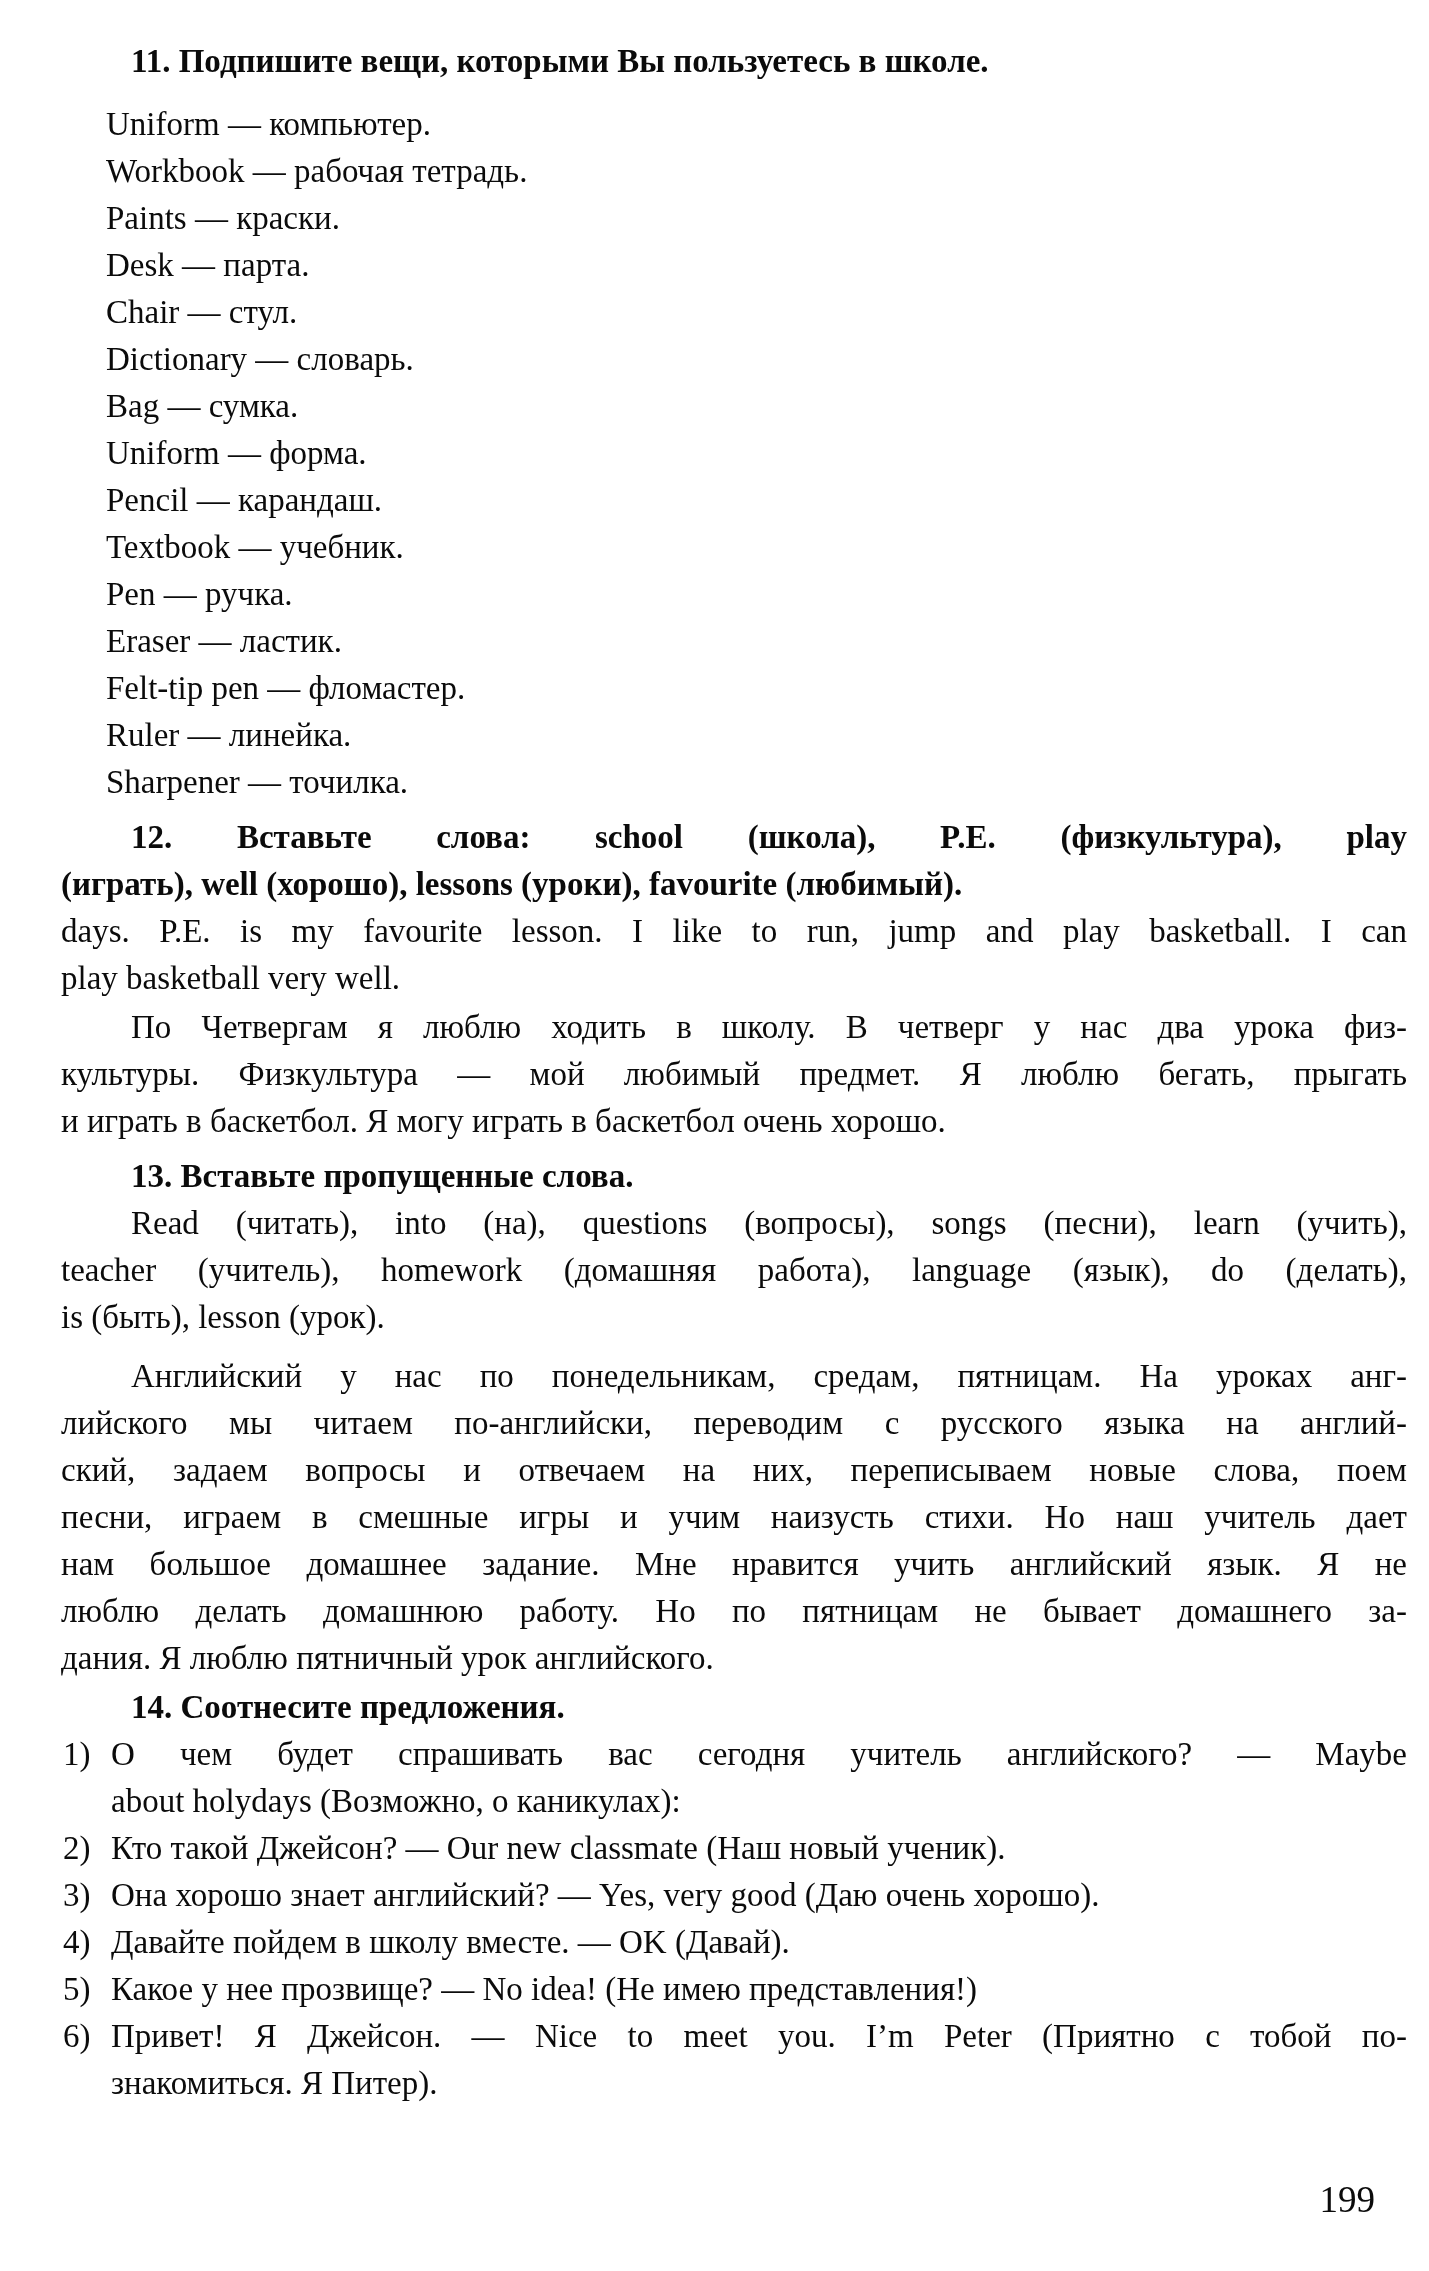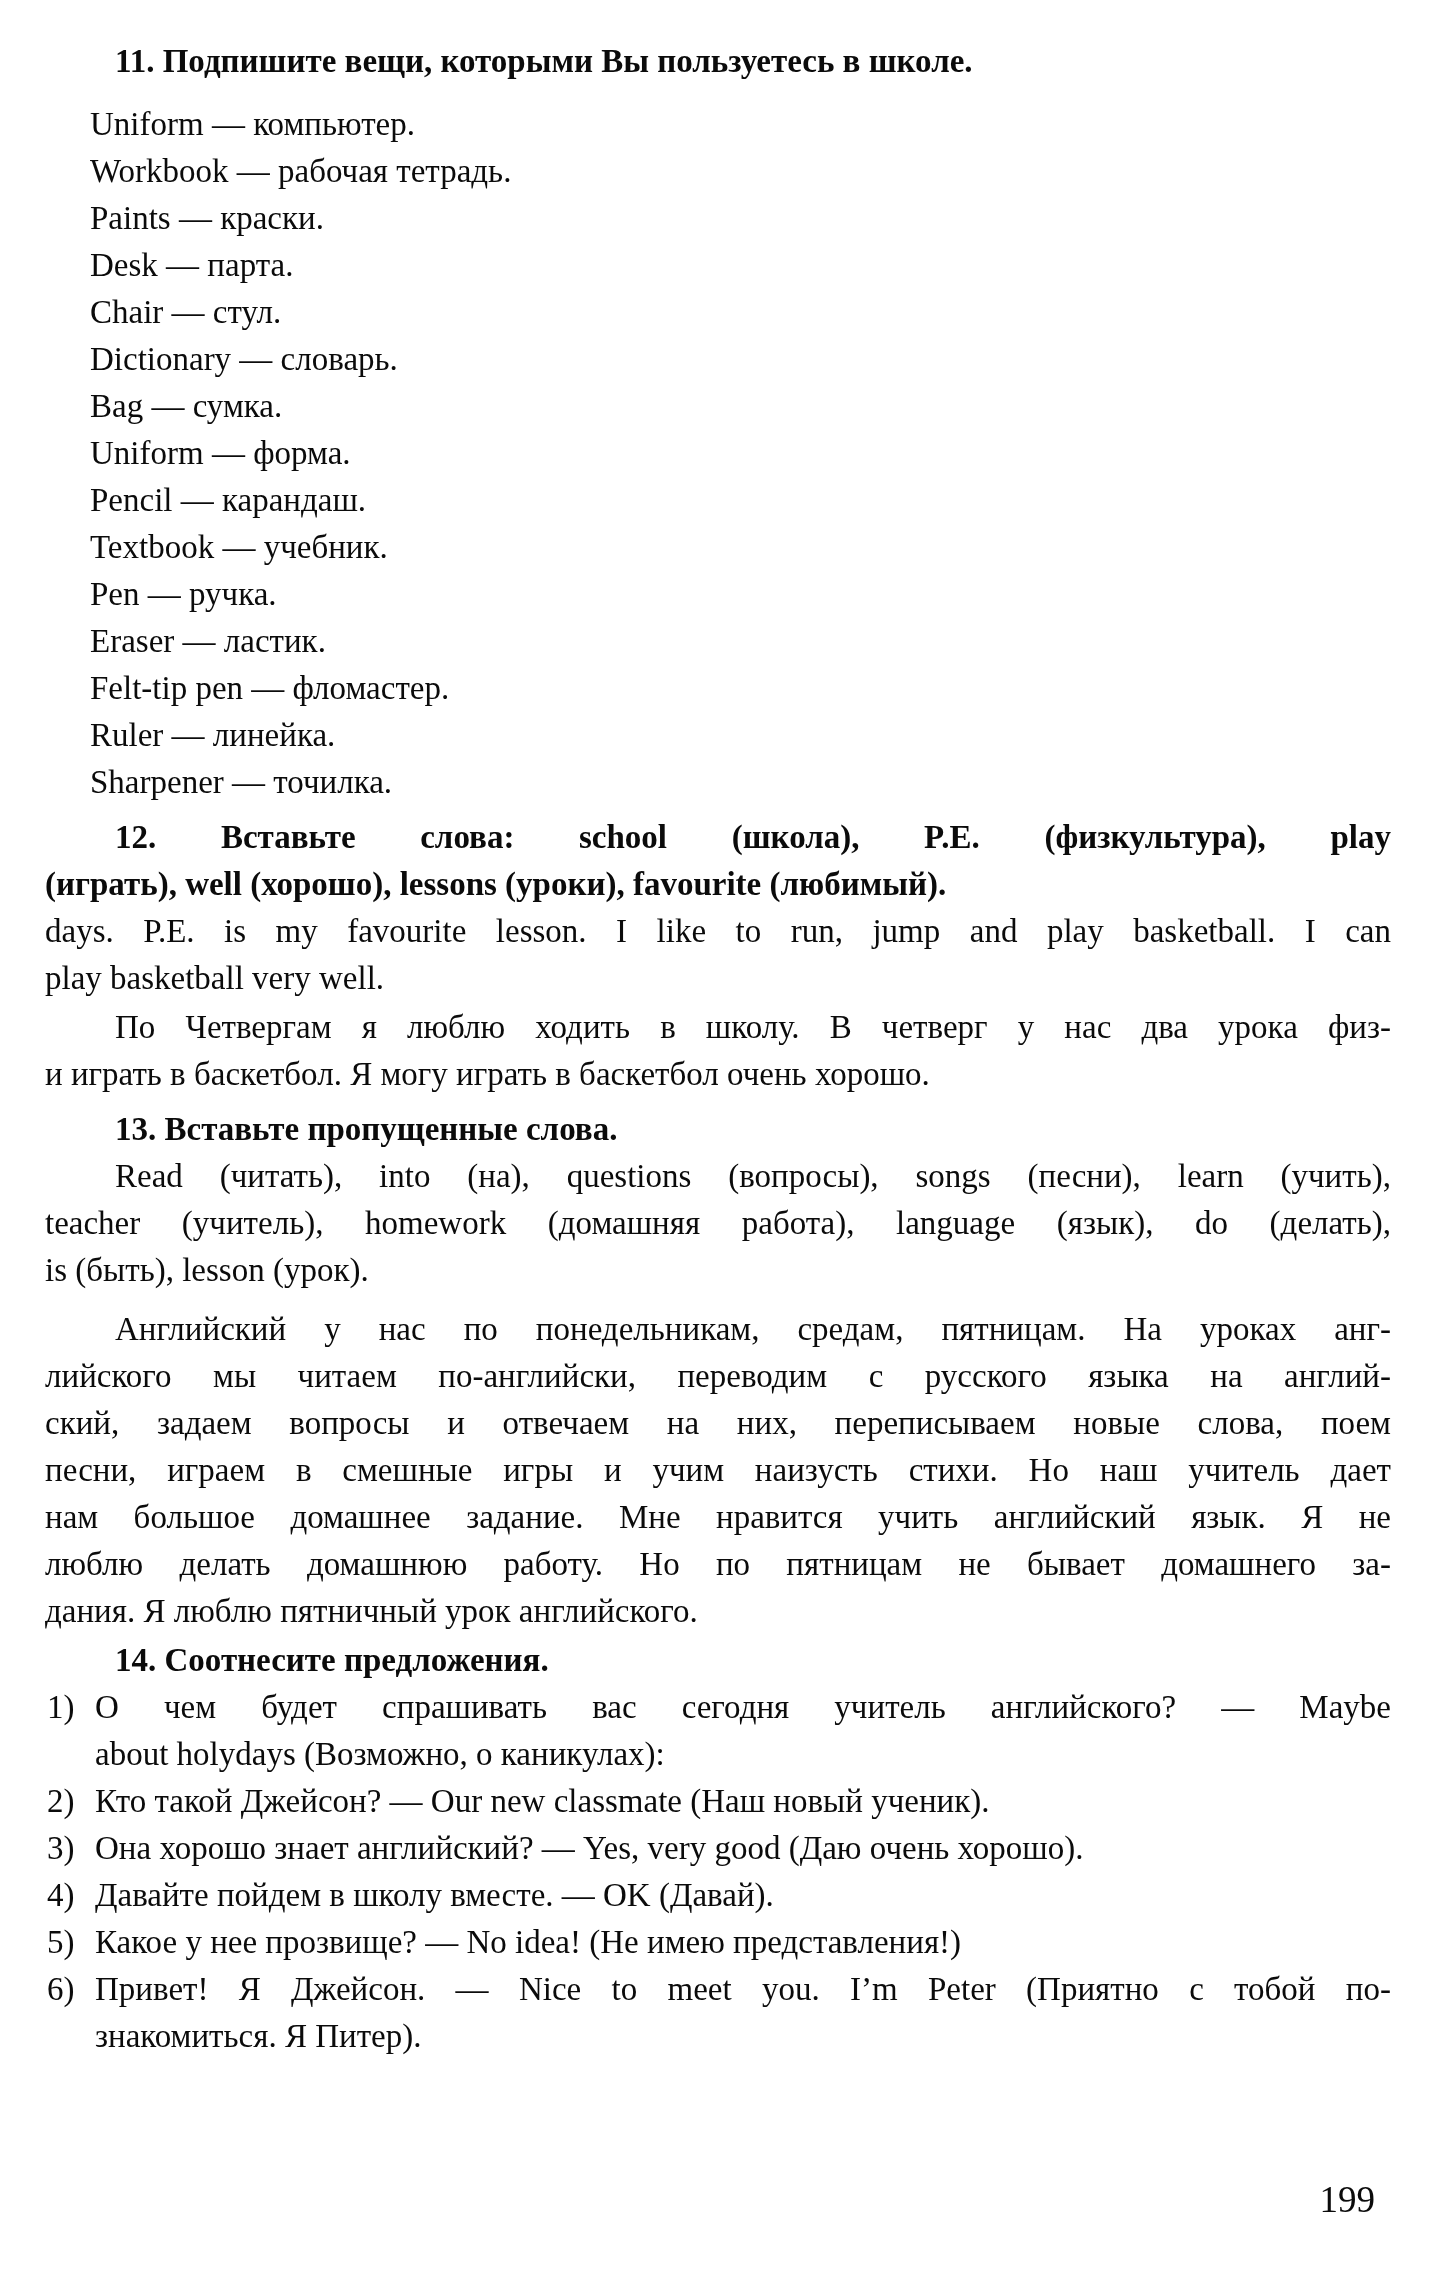--- a/index.html
+++ b/index.html
@@ -9,21 +9,21 @@
     margin:0 auto;
     background:#ffffff;
     color:#0b0b0b;
     font-family:"Liberation Serif", serif;
     font-size:33px;
     line-height:47px;
     overflow:hidden;
   }
   .content{
     position:absolute;
-    left:45px;top:38px;
+    left:61px;top:38px;
     width:1346px;
   }
   .line{white-space:nowrap;}
   .jline{
     white-space:normal;
     text-align:justify;
     text-align-last:justify;
     text-justify:inter-word;
   }
   .first{text-indent:70px;}
@@ -74,20 +74,21 @@
         <div class="line">(играть), well (хорошо), lessons (уроки), favourite (любимый).</div>
       </div>
 
     <div class="para-en">
         <div class="line jline">days. P.E. is my favourite lesson. I like to run, jump and play basketball. I can</div>
         <div class="line">play basketball very well.</div>
       </div>
 
     <div class="para-ru">
         <div class="line jline first">По Четвергам я люблю ходить в школу. В четверг у нас два урока физ-</div>
+        <div class="line jline">культуры. Физкультура — мой любимый предмет. Я люблю бегать, прыгать</div>
         <div class="line">и играть в баскетбол. Я могу играть в баскетбол очень хорошо.</div>
       </div>
 
     <div class="heading h13">13. Вставьте пропущенные слова.</div>
 
     <div class="word-list">
         <div class="line jline first">Read (читать), into (на), questions (вопросы), songs (песни), learn (учить),</div>
         <div class="line jline">teacher (учитель), homework (домашняя работа), language (язык), do (делать),</div>
         <div class="line">is (быть), lesson (урок).</div>
       </div>

